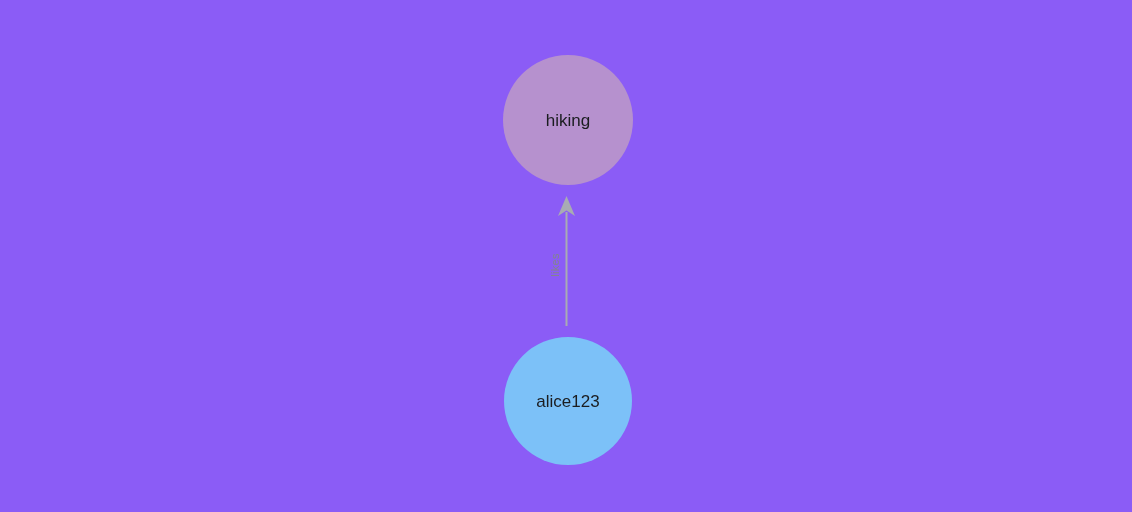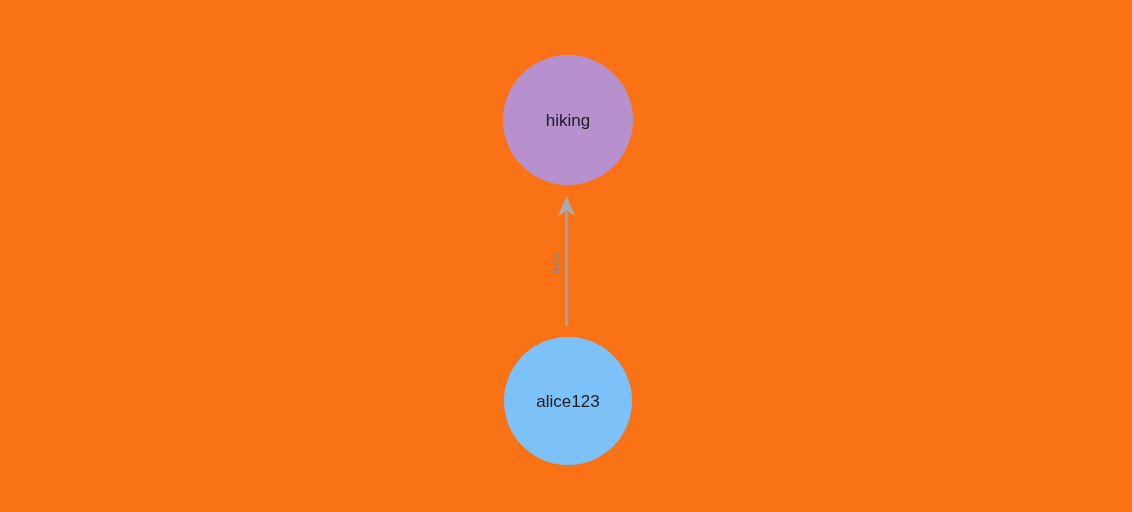--- a/index.html
+++ b/index.html
@@ -32,21 +32,21 @@
     font-weight: 400;
     letter-spacing: 0.3px;
   }
   .node-circle {
     cursor: pointer;
   }
 </style>
 </head>
 <body>
 
-<div class="graph-canvas" style="background: #f97316;">
+<div class="graph-canvas" style="background: #8b5cf6;">
   <svg width="1132" height="512" viewBox="0 0 1132 512">
 
     <g>
       <line x1="566.5" y1="326" x2="566.5" y2="212" stroke-width="2" stroke="#a8abb3"></line>
       <polygon points="566.5,196 558,216 566.5,210.5 575,216" fill="#a8abb3"></polygon>
       <text class="edge-label" x="559" y="265" text-anchor="middle" transform="rotate(-90 559 265)" fill="#83868b">likes</text>
     </g>
 
     <g>
       <circle class="node-circle" cx="568" cy="120" r="65" fill="#b691ce"></circle>

